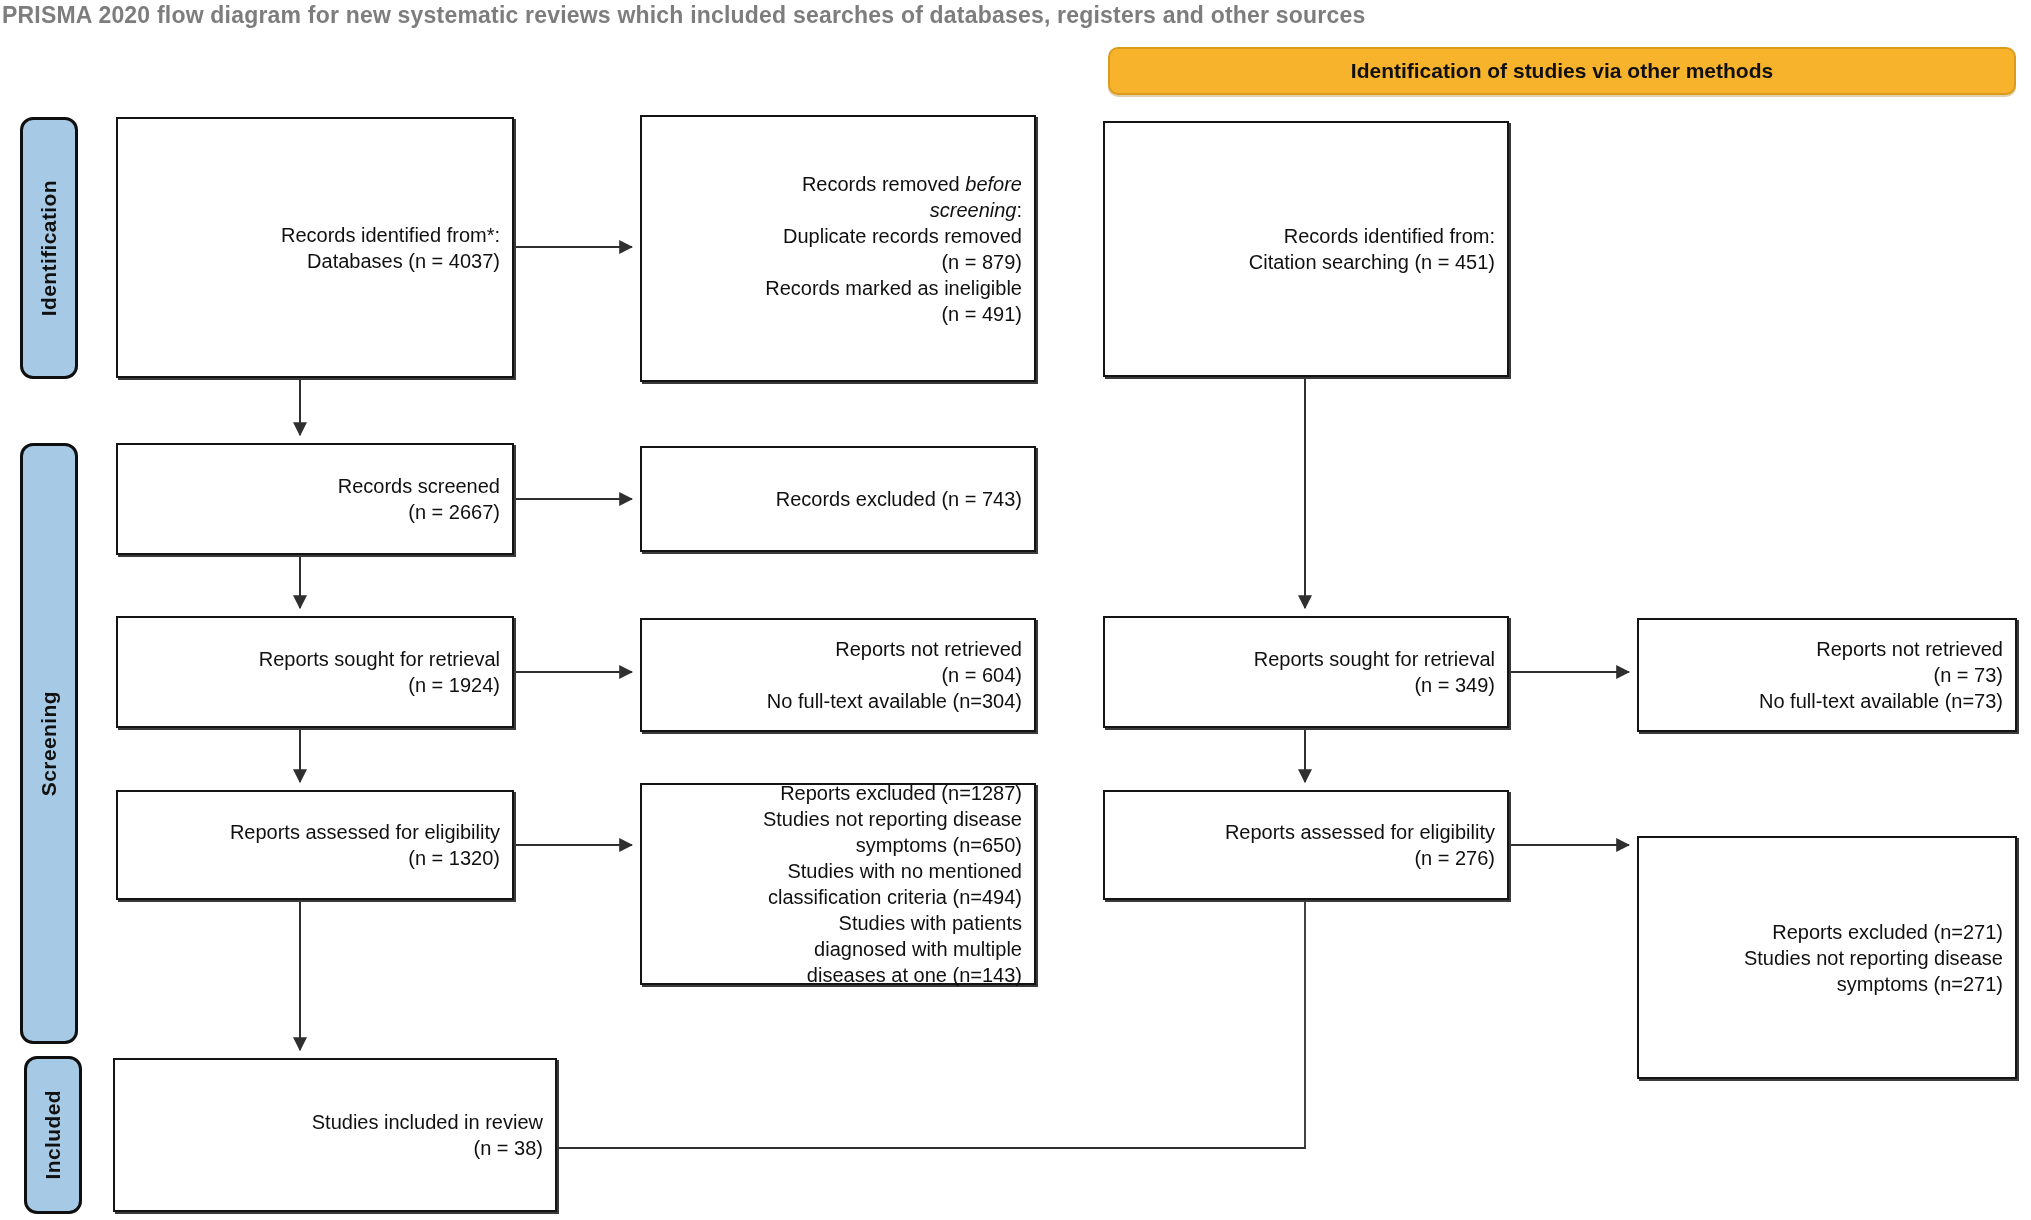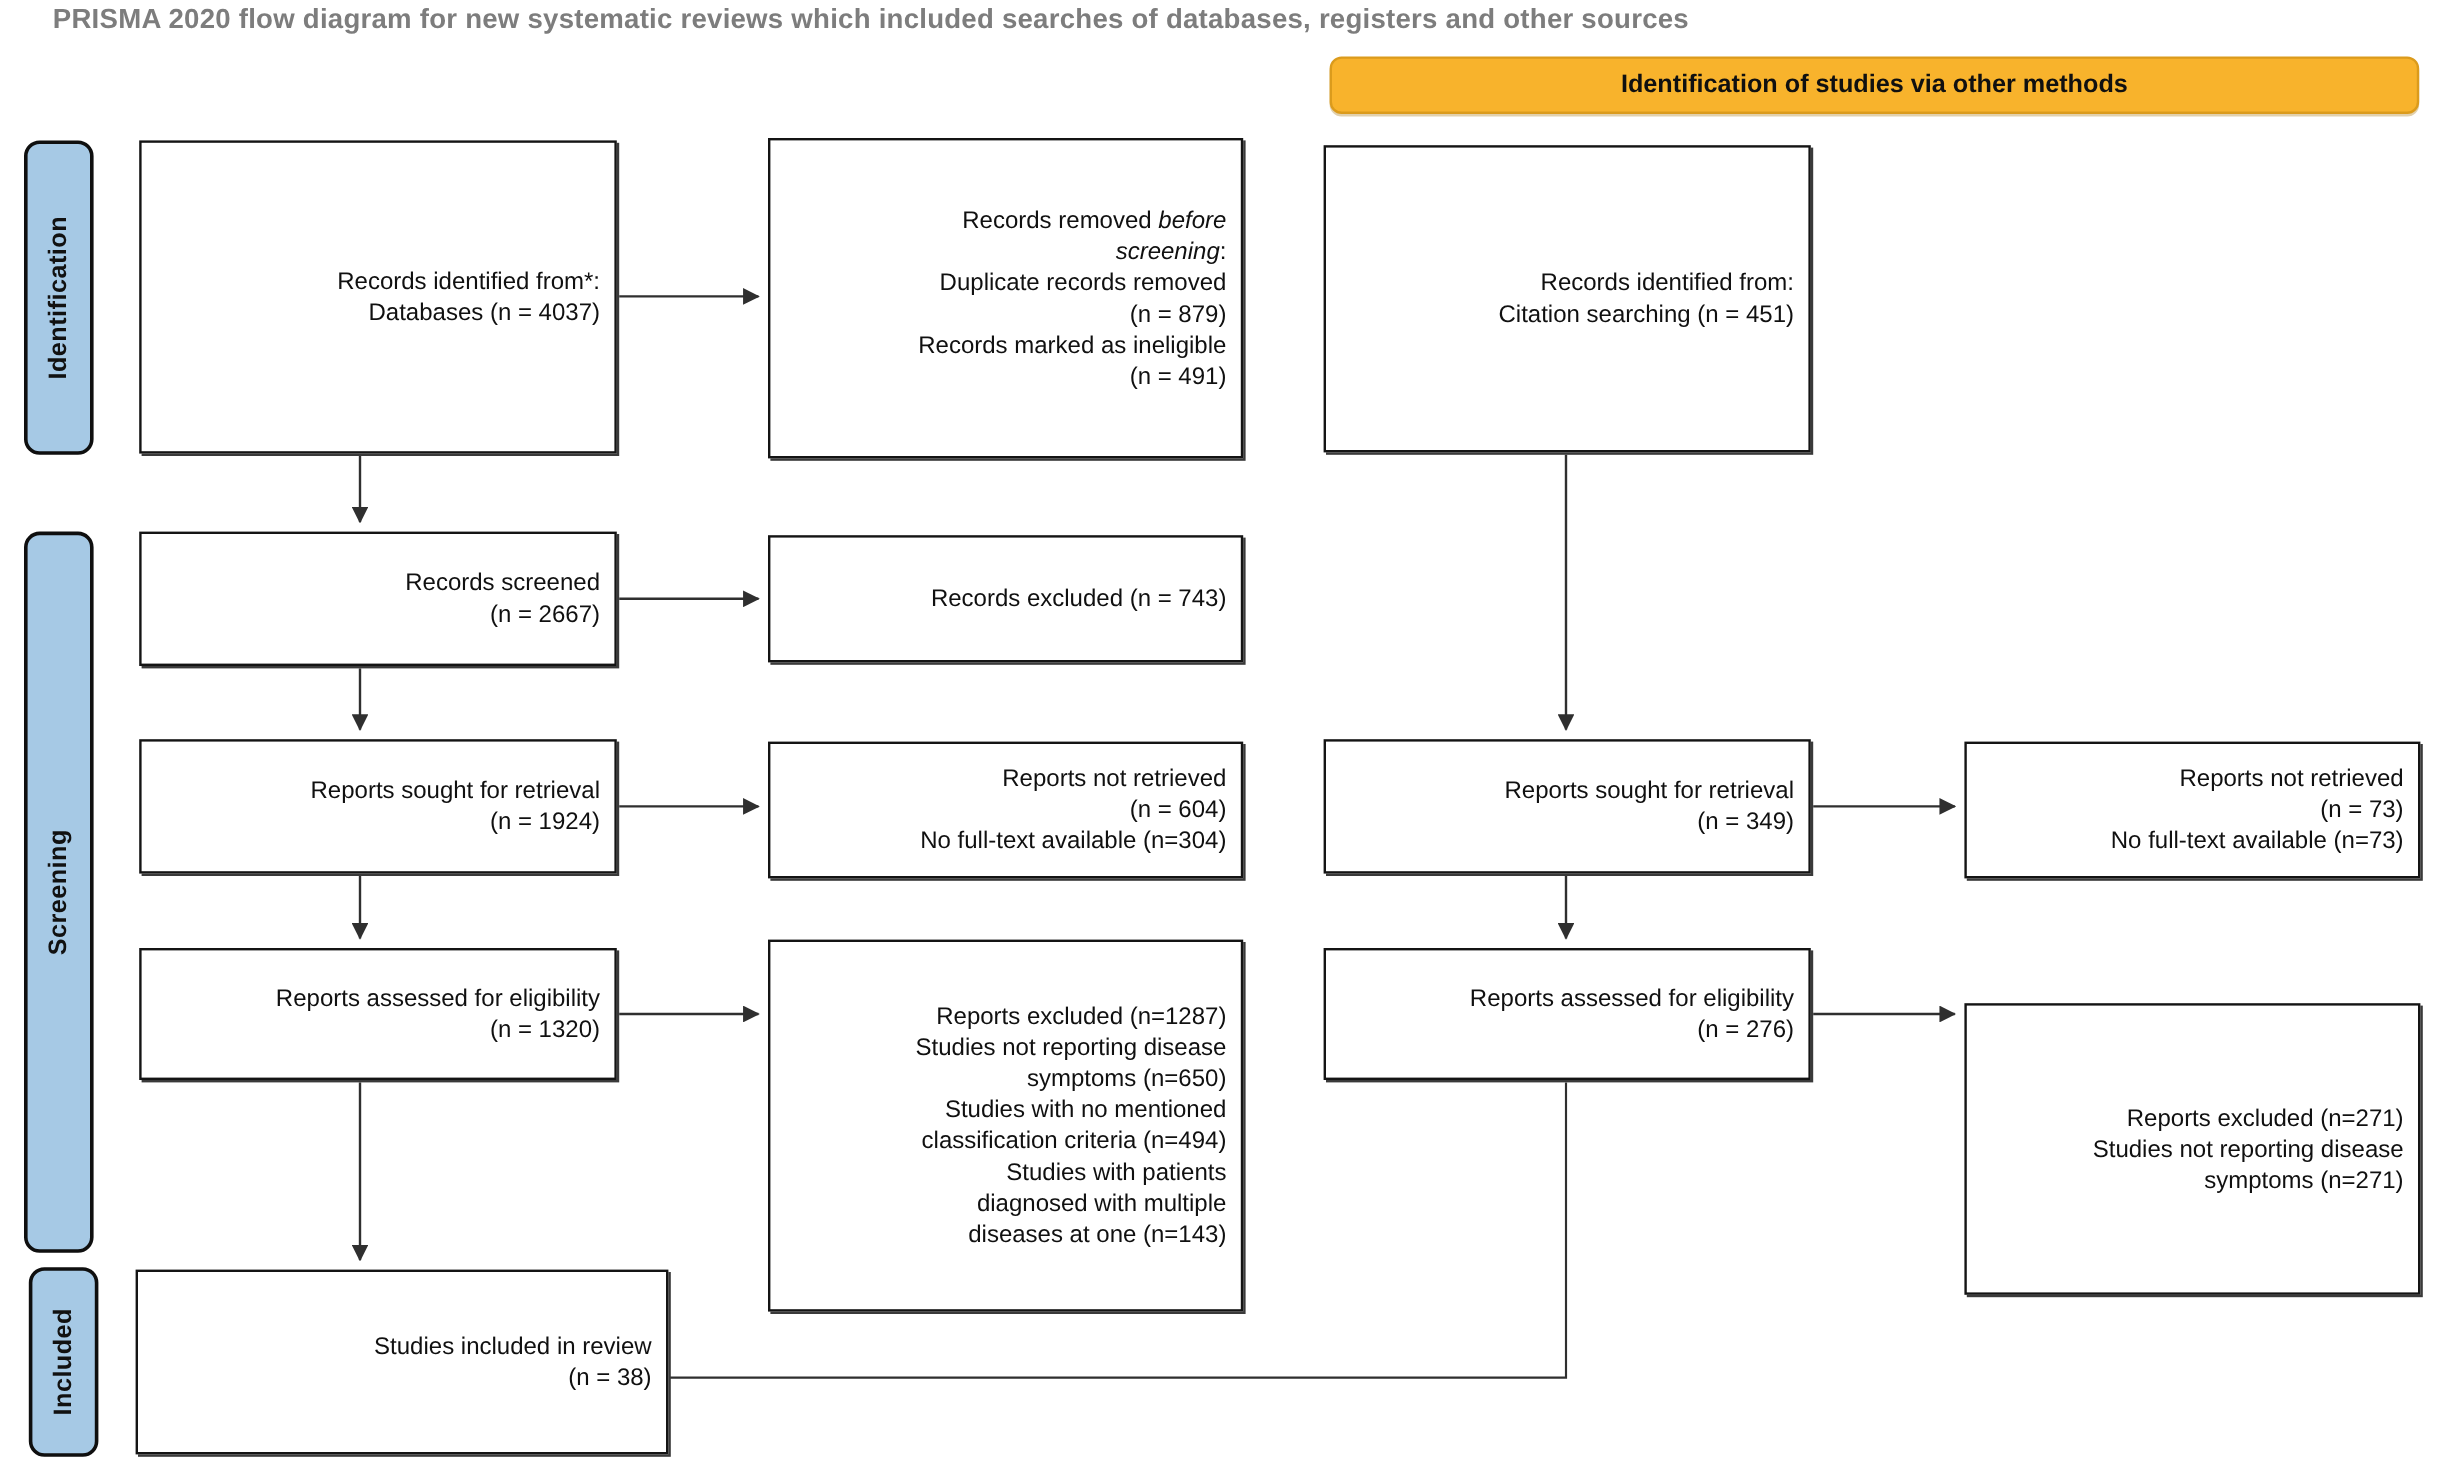--- a/index.html
+++ b/index.html
@@ -15,21 +15,20 @@
     position:relative;
     width:2031px;height:1220px;
     background:#ffffff;
     font-family:"Liberation Sans", sans-serif;
     overflow:hidden;
   }
   .title{
     position:absolute;left:2px;top:2px;
     font-size:23px;font-weight:bold;color:var(--title-color);
     letter-spacing:0.2px;
-    margin-left:42px;
   }
   .hdr{
     position:absolute;
     background:var(--header-fill);
     border:2px solid var(--header-border);
     border-radius:10px;
     display:flex;align-items:center;justify-content:center;
     font-weight:bold;font-size:21px;color:#101010;
     box-sizing:border-box;
     box-shadow:0 2px 0 rgba(170,120,20,0.35);
@@ -68,21 +67,21 @@
   .bline.ind1{padding-left:40px;}
   .bline em{font-style:italic;}
   .box-A{left:116px;top:117px;width:398px;height:261px;}
   .box-B{left:640px;top:115px;width:396px;height:267px;}
   .box-C{left:1103px;top:121px;width:406px;height:256px;}
   .box-D{left:116px;top:443px;width:398px;height:112px;}
   .box-E{left:640px;top:446px;width:396px;height:106px;}
   .box-F{left:116px;top:616px;width:398px;height:112px;}
   .box-G{left:640px;top:618px;width:396px;height:114px;}
   .box-H{left:116px;top:790px;width:398px;height:110px;}
-  .box-I{left:640px;top:783px;width:396px;height:310px;}
+  .box-I{left:640px;top:783px;width:396px;height:202px;}
   .box-L{left:1103px;top:616px;width:406px;height:112px;}
   .box-N{left:1637px;top:618px;width:380px;height:114px;}
   .box-M{left:1103px;top:790px;width:406px;height:110px;}
   .box-O{left:1637px;top:800px;width:380px;height:243px;margin-top:36px;}
   .box-K{left:113px;top:1058px;width:444px;height:154px;}
   svg.arrows{position:absolute;left:0;top:0;pointer-events:none;}
 </style>
 </head>
 <body>
 

